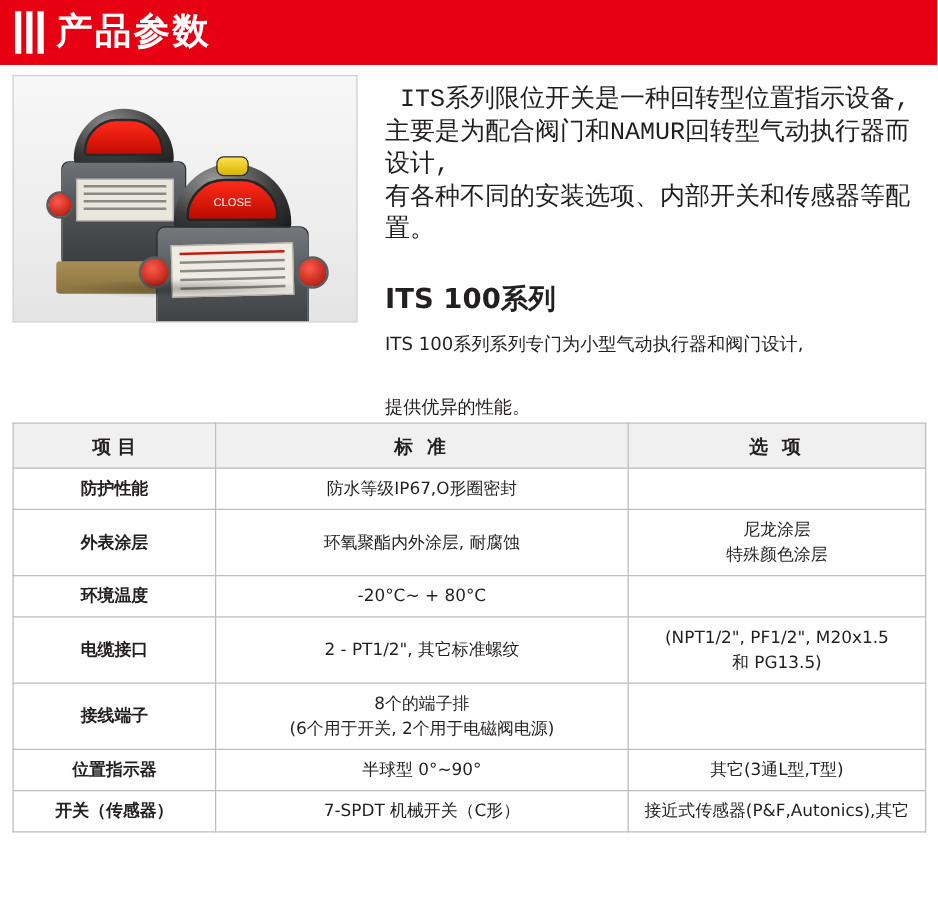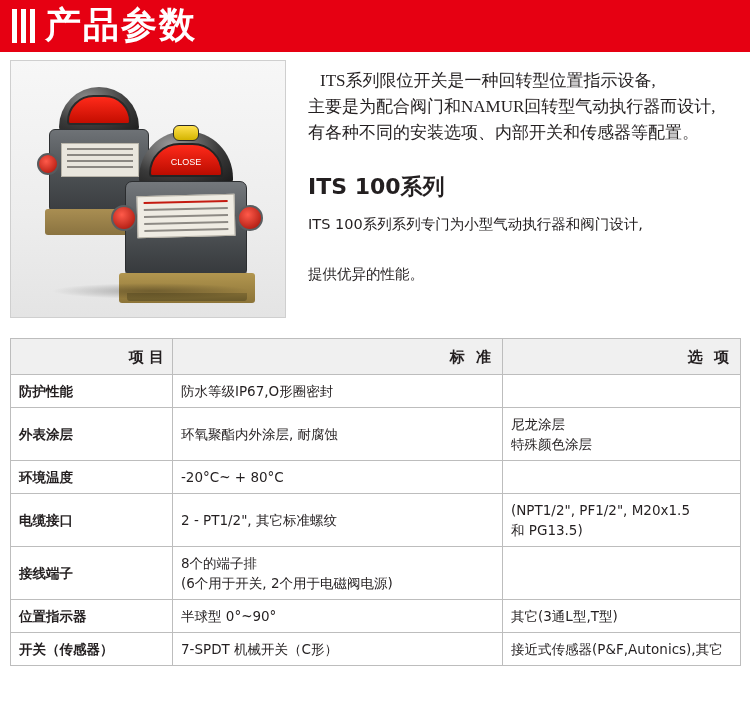--- a/index.html
+++ b/index.html
@@ -34,37 +34,37 @@
   }
   .header-bars span {
     display: block;
     width: 5px;
     height: 34px;
     background: #ffffff;
   }
   .header-title {
     color: #ffffff;
     font-family: Liberation Serif, serif;
-    font-size: 36px;
+    font-size: 29px;
     font-weight: bold;
     letter-spacing: 2px;
     line-height: 1;
     padding-bottom: 2px;
   }
 
   
   .top {
     display: flex;
     padding: 8px 10px 0 10px;
     height: 272px;
   }
 
   .photo-box {
     width: 276px;
-    height: 258px;
+    height: 198px;
     border: 1px solid #cfcfcf;
     background: #f2f2f2;
     position: relative;
     overflow: hidden;
     flex: none;
   }
   
   .photo-inner {
     position: absolute;
     inset: 0;
@@ -165,22 +165,22 @@
     background: radial-gradient(ellipse at center, rgba(0,0,0,.28), rgba(0,0,0,0) 70%);
   }
 
   .top-text {
     flex: 1;
     padding-left: 22px;
     padding-top: 8px;
     color: #231f20;
   }
   .intro-p {
-    font-family: Liberation Serif, serif;
-    font-size: 17px;
+    font-family: Liberation Mono, monospace;
+    font-size: 20px;
     line-height: 26px;
     margin: 0 0 26px 0;
     text-indent: 0;
   }
   .intro-p .ind { padding-left: 12px; display:inline-block; }
   .series-title {
     font-family: "DejaVu Sans", sans-serif;
     font-size: 22px;
     font-weight: bold;
     margin: 0 0 10px 0;
@@ -201,26 +201,27 @@
     table-layout: fixed;
     font-family: "DejaVu Sans", sans-serif;
   }
   table.spec td, table.spec th {
     border: 1px solid #bdbdbd;
     vertical-align: middle;
     padding: 6px 8px;
     font-size: 13.5px;
     color: #231f20;
     line-height: 20px;
+    text-align: center;
   }
   table.spec thead th {
     background: #f0f0f0;
     font-weight: bold;
     font-size: 15px;
-    text-align: right;
+    text-align: center;
     height: 36px;
     letter-spacing: 3px;
   }
   table.spec thead th.first { letter-spacing: 0; }
   .col1 { width: 162px; }
   .col2 { width: 330px; }
   .col3 { width: 238px; }
   td.c1 { font-weight: bold; font-size: 13.5px; }
   td.c2, td.c3 { font-size: 13.5px; }
 </style>

